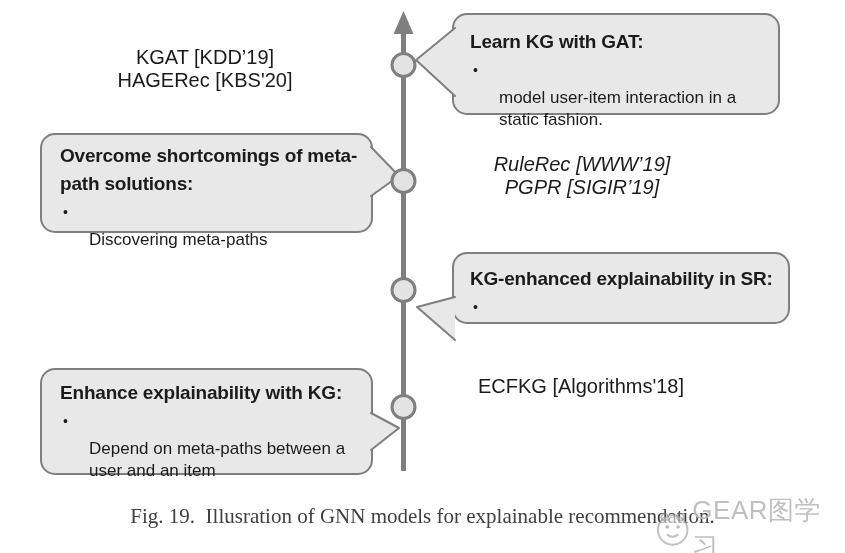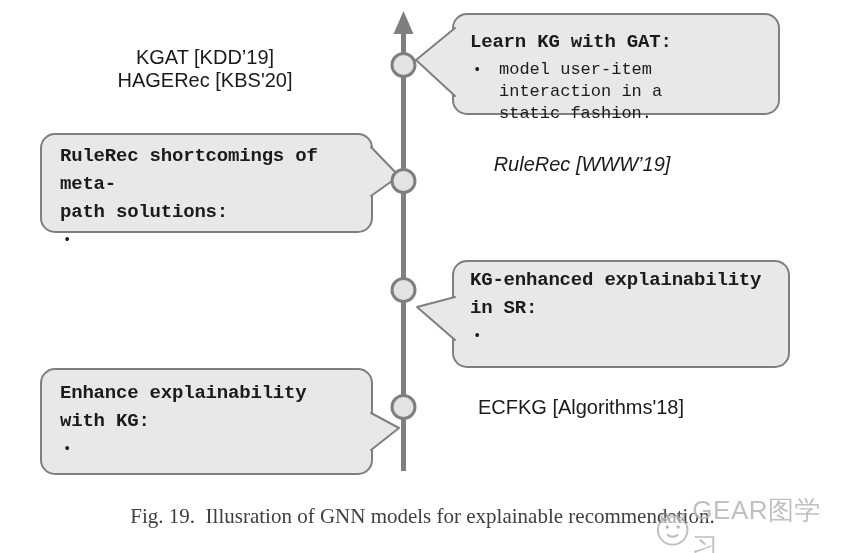--- a/index.html
+++ b/index.html
@@ -2,29 +2,29 @@
 <html><head>
 <meta charset="utf-8">
 <style>
   html,body { margin:0; padding:0; background:#ffffff; }
   .canvas {
     position:relative; width:845px; height:553px; background:#ffffff;
     font-family:"Liberation Sans", sans-serif; overflow:hidden;
   }
   .callout {
     position:absolute; background:#e8e8e8; border:2px solid #7f7f7f;
-    border-radius:15px; box-sizing:border-box; color:#1b1b1b; z-index:1;font-family:Liberation Mono, monospace;
+    border-radius:15px; box-sizing:border-box; color:#1b1b1b; z-index:1;
   }
   .co-title {
     font-weight:bold; font-size:19px; line-height:28px;
     white-space:pre-line; letter-spacing:-0.2px;
   }
   .co-bullet { display:flex; font-size:17px; line-height:22px; margin-top:3px; }
   .co-bullet .marker { flex:none; width:26px; padding-left:3px; font-size:14px; }
-  .co-bullet .btext { white-space:pre-line; }
+  .co-bullet .btext { white-space:pre-line;margin-top:28px; }
   .labels {
     position:absolute; text-align:center; font-size:20px; line-height:23px;
     color:#1b1b1b; z-index:1;
   }
   .overlay { position:absolute; left:0; top:0; z-index:2; pointer-events:none; }
   .caption {
     position:absolute; left:0; top:504px; width:845px; text-align:center;
     font-family:"Liberation Serif", serif; font-size:21px; color:#404040;
     white-space:pre; z-index:1;
   }
@@ -45,52 +45,56 @@
   <div class="callout" style="left:452px; top:13px; width:328px; height:102px; padding:13px 14px 8px 16px;">
     <div class="co-title">Learn KG with GAT:</div>
     <div class="co-bullet">
       <span class="marker">•</span>
       <span class="btext">model user-item interaction in a
 static fashion.</span>
     </div>
   </div>
 
   <div class="callout" style="left:40px; top:133px; width:333px; height:100px; padding:7px 12px 8px 18px;">
-    <div class="co-title">RuleRec shortcomings of meta-
+    <div class="co-title">Overcome shortcomings of meta-
 path solutions:</div>
     <div class="co-bullet">
       <span class="marker">•</span>
+      <span class="btext">Discovering meta-paths</span>
     </div>
   </div>
 
-  <div class="callout" style="left:452px; top:260px; width:338px; height:108px; padding:4px 12px 8px 16px;">
+  <div class="callout" style="left:452px; top:252px; width:338px; height:72px; padding:11px 12px 8px 16px;">
     <div class="co-title">KG-enhanced explainability in SR:</div>
     <div class="co-bullet">
       <span class="marker">•</span>
     </div>
   </div>
 
   <div class="callout" style="left:40px; top:368px; width:333px; height:107px; padding:9px 12px 8px 18px;">
     <div class="co-title">Enhance explainability with KG:</div>
     <div class="co-bullet">
       <span class="marker">•</span>
+      <span class="btext">Depend on meta-paths between a
+user and an item</span>
     </div>
   </div>
 
   <div class="labels" style="left:95px; top:46px; width:220px;">
     <div>KGAT [KDD’19]</div>
     <div>HAGERec [KBS'20]</div>
   </div>
 
   <div class="labels" style="left:472px; top:153px; width:220px;font-style:italic;">
     <div>RuleRec [WWW’19]</div>
+    <div>PGPR [SIGIR’19]</div>
   </div>
 
 
-  <div class="labels" style="left:470px; top:396px; width:222px;">
+  <div class="labels" style="left:470px; top:375px; width:222px;">
     <div>ECFKG [Algorithms'18]</div>
   </div>
 
   <svg class="overlay" width="845" height="553" viewBox="0 0 845 553">
 
     <path d="M455,28 L416,60 L455,96" fill="#e8e8e8" stroke="#7f7f7f" stroke-width="2" stroke-linejoin="round" stroke-linecap="round"></path>
     <path d="M371,147 L399,176 L371,196" fill="#e8e8e8" stroke="#7f7f7f" stroke-width="2" stroke-linejoin="round" stroke-linecap="round"></path>
     <path d="M455,297 L417,307 L455,340" fill="#e8e8e8" stroke="#7f7f7f" stroke-width="2" stroke-linejoin="round" stroke-linecap="round"></path>
     <path d="M371,413 L399,428 L371,450" fill="#e8e8e8" stroke="#7f7f7f" stroke-width="2" stroke-linejoin="round" stroke-linecap="round"></path>
 

